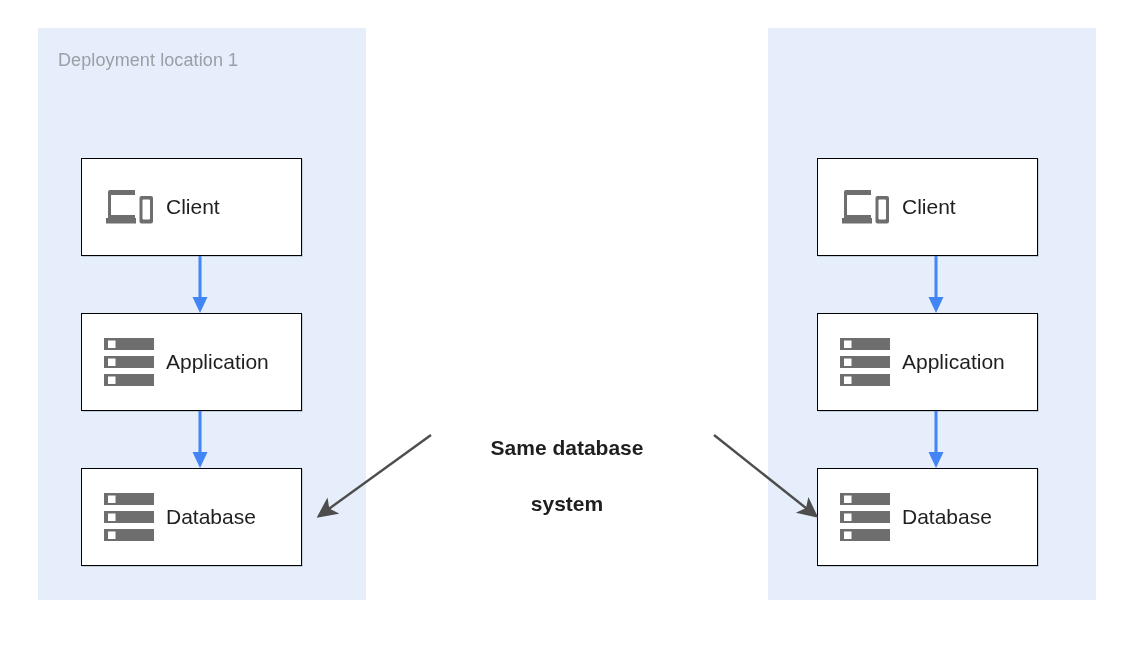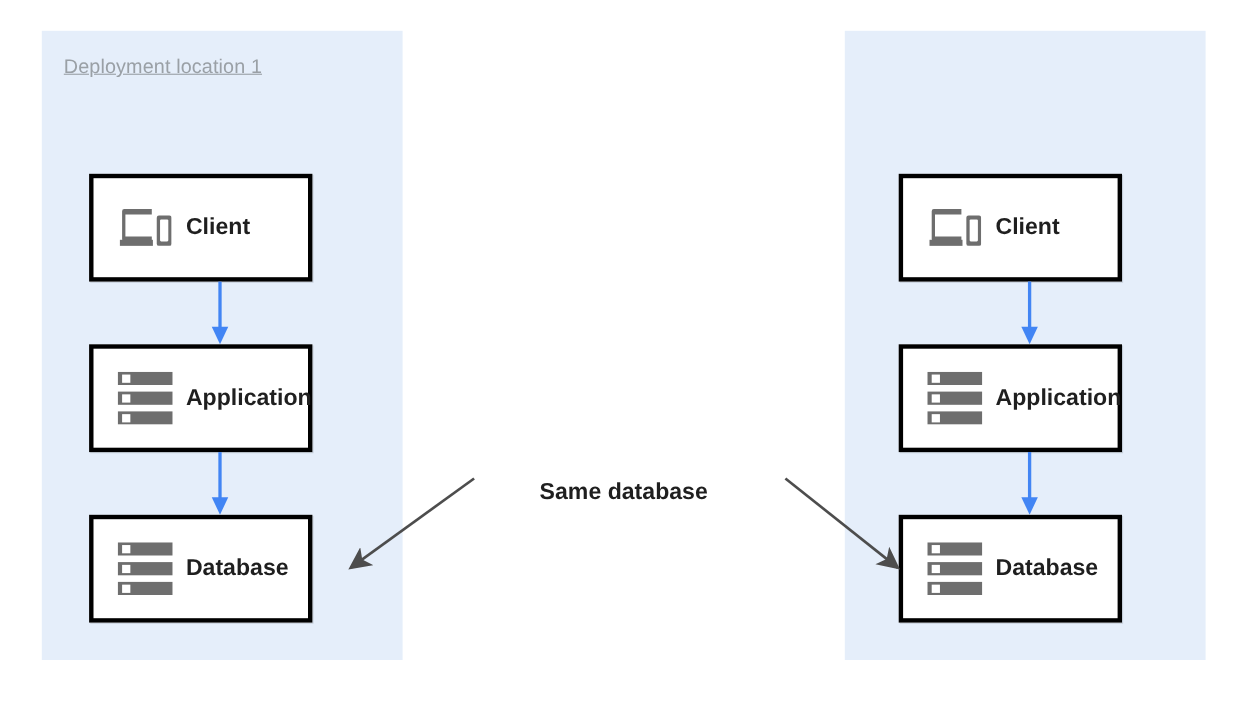--- a/index.html
+++ b/index.html
@@ -24,29 +24,28 @@
   .zone-title {
     position: absolute;
     font-size: 18px;
     color: #9aa0a6;
     font-family: "Liberation Sans", sans-serif;
     white-space: nowrap;
     letter-spacing: 0.1px;
   }
   .node {
     position: absolute;
-    width: 203px;
+    width: 221px;
     height: 98px;
     background: #ffffff;
-    border: 4px solid #000000;
+    border: 1px solid #000000;
     box-sizing: border-box;
     box-shadow: 1px 1px 0 0 rgba(170,180,190,0.55);
     display: flex;
     align-items: center;
-    font-weight: bold;
   }
   .node-icon {
     width: 62px;
     margin-left: 16px;
     flex: 0 0 auto;
     display: flex;
     align-items: center;
     justify-content: center;
   }
   .node-label {
@@ -69,21 +68,21 @@
     font-family: "Liberation Sans", sans-serif;
     white-space: pre-line;
   }
 </style>
 </head>
 <body>
 
 <div id="canvas">
 
   <div class="zone" style="left:38px; top:28px; width:328px; height:572px;"></div>
-  <div class="zone-title" style="left:58px; top:50px;text-decoration:underline;">Deployment location 1</div>
+  <div class="zone-title" style="left:58px; top:50px;">Deployment location 1</div>
 
   <div class="node" style="left:81px; top:158px;">
     <span class="node-icon">
       <svg width="48" height="38" viewBox="0 0 48 38" aria-hidden="true">
         <path d="M3 4 a2 2 0 0 1 2-2 h25 v5 h-24 v20 h24 v5 h-24 a3 3 0 0 1 -3 -3 z" fill="#6e6e6e"></path>
         <rect x="1" y="30" width="30" height="5.5" fill="#6e6e6e"></rect>
         <rect x="34.5" y="8" width="13.5" height="27.5" rx="2" fill="#6e6e6e"></rect>
         <rect x="37.5" y="11.5" width="7.5" height="20" rx="1" fill="#ffffff"></rect>
       </svg>
     </span>
@@ -193,15 +192,16 @@
     <defs>
       <marker id="annoHeadR" markerWidth="9" markerHeight="9" refX="7.4" refY="4.5" orient="auto">
         <polygon points="0,0.3 8.6,4.5 0,8.7 2.1,4.5" fill="#4d4d4d"></polygon>
       </marker>
     </defs>
     <line x1="14" y1="5" x2="116" y2="86" stroke="#4d4d4d" stroke-width="2.4" marker-end="url(#annoHeadR)"></line>
   </svg>
 
   <div class="center-note" style="left:417px; top:406px; width:300px;font-weight:bold;">
     <div>Same database</div>
+    <div>system</div>
   </div>
 
 </div>
 
 </body></html>

